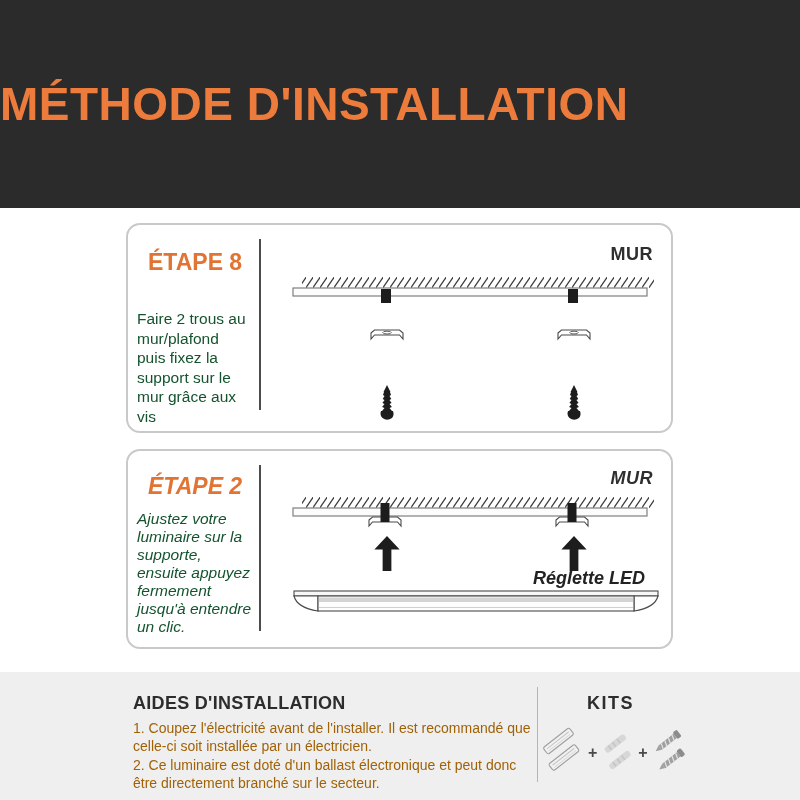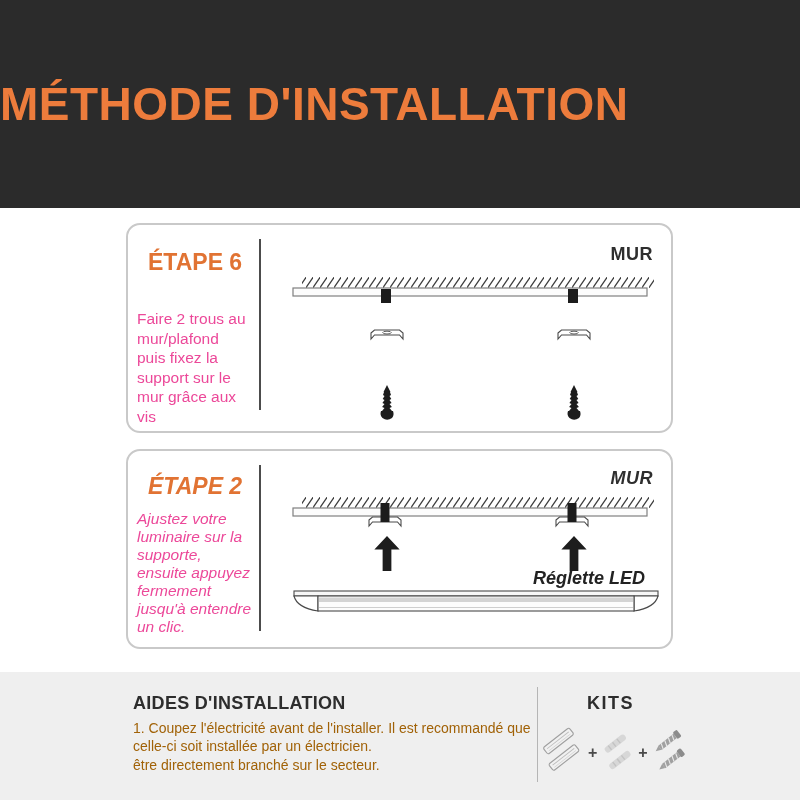--- a/index.html
+++ b/index.html
@@ -10,21 +10,21 @@
   .header { position:absolute; top:0; left:0; width:800px; height:208px; background:#2b2b2b; display:flex; align-items:center; }
   .page-title { color:#ed7c3c; font-size:46px; font-weight:bold; letter-spacing:0.5px; white-space:nowrap; }
 
   
   .card { position:absolute; left:126px; width:547px; background:#ffffff; border:2px solid #c9c9c9; border-radius:14px; }
   .card-1 { top:223px; height:210px; }
   .card-2 { top:449px; height:200px;font-style:italic; }
   .step-title { position:absolute; left:20px; color:#e17333; font-size:23px; font-weight:bold; white-space:nowrap; }
   .card-1 .step-title { top:24px; }
   .card-2 .step-title { top:22px; }
-  .step-desc { position:absolute; left:9px; width:122px; color:#ec4899; font-size:15.5px; }
+  .step-desc { position:absolute; left:9px; width:122px; color:#14532d; font-size:15.5px; }
   .card-1 .step-desc { top:84px; line-height:19.5px; }
   .card-2 .step-desc { top:59px; line-height:18px; }
   .card-divider { position:absolute; left:131px; width:2px; background:#4c4c4c; }
   .card-1 .card-divider { top:14px; height:171px; }
   .card-2 .card-divider { top:14px; height:166px; }
   .wall-label { position:absolute; right:18px; top:17px; color:#2e2e2e; font-size:18px; font-weight:bold; letter-spacing:0.5px; }
   .card-1 .wall-label { top:19px; }
 
   .diagram-el { position:absolute; }
   .fixture-label { position:absolute; right:26px; top:117px; color:#222222; font-size:18px; font-weight:bold; white-space:nowrap; }
@@ -41,21 +41,21 @@
 </head>
 <body>
 
 <div class="page">
 
   <div class="header">
     <div class="page-title">MÉTHODE D'INSTALLATION</div>
   </div>
 
   <div class="card card-1">
-    <div class="step-title">ÉTAPE 6</div>
+    <div class="step-title">ÉTAPE 8</div>
     <div class="step-desc">
         <div>Faire 2 trous au</div>
         <div>mur/plafond</div>
         <div>puis fixez la</div>
         <div>support sur le</div>
         <div>mur grâce aux</div>
         <div>vis</div>
       </div>
     <div class="card-divider"></div>
     <div class="wall-label">MUR</div>
@@ -138,20 +138,21 @@
       <rect x="27" y="8.5" width="314" height="4.5" fill="#d4d4d4"></rect>
       <line x1="27" y1="18.5" x2="341" y2="18.5" stroke="#cfcfcf" stroke-width="1"></line>
     </svg>
   </div>
 
   <div class="footer">
     <div class="aids-title">AIDES D'INSTALLATION</div>
     <div class="aids-instructions">
         <div>1. Coupez l'électricité avant de l'installer. Il est recommandé que</div>
         <div>celle-ci soit installée par un électricien.</div>
+        <div>2.  Ce luminaire est doté d'un ballast électronique et peut donc</div>
         <div>être directement branché sur le secteur.</div>
       </div>
     <div class="kits-divider"></div>
     <div class="kits-title">KITS</div>
 
     <div class="kits-row">
       <svg width="48" height="56" viewBox="0 0 48 56">
         <g transform="translate(6,26) rotate(-38)">
           <rect x="0" y="-4.5" width="36" height="9" rx="2" fill="#f1f1f1" stroke="#9f9f9f" stroke-width="1.2"></rect>
           <line x1="3" y1="-1" x2="33" y2="-1" stroke="#bcbcbc" stroke-width="1"></line>

